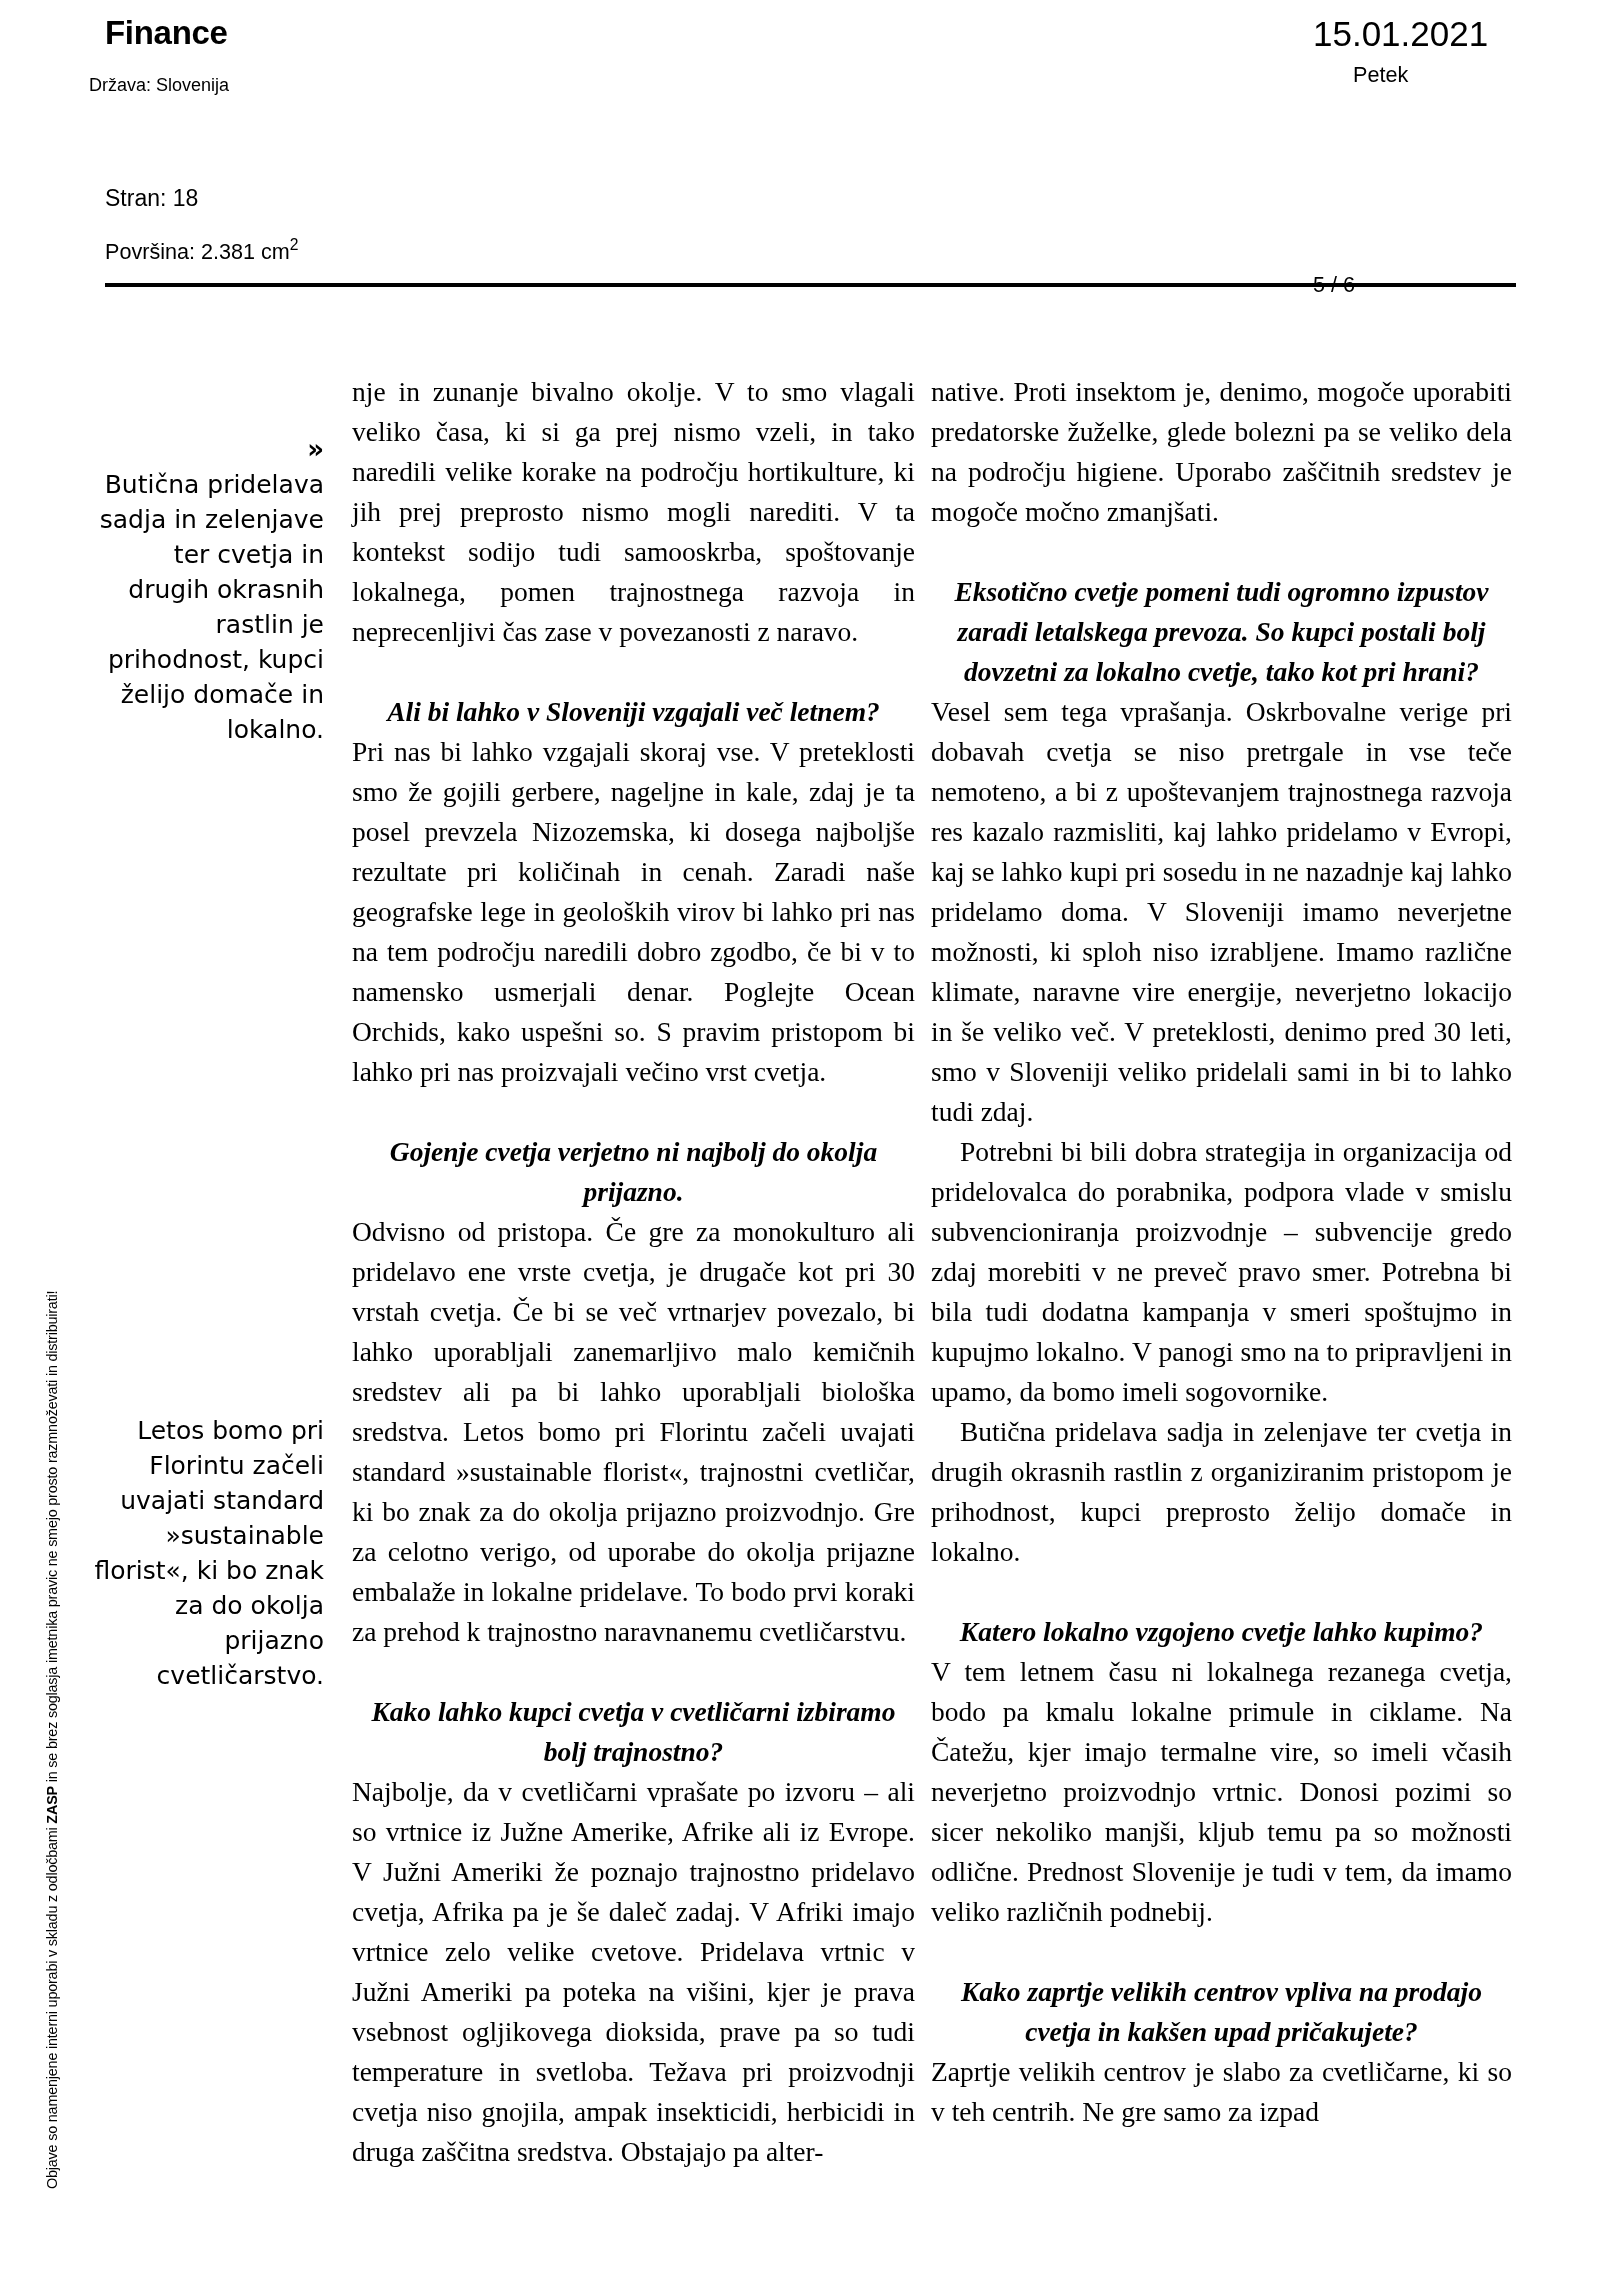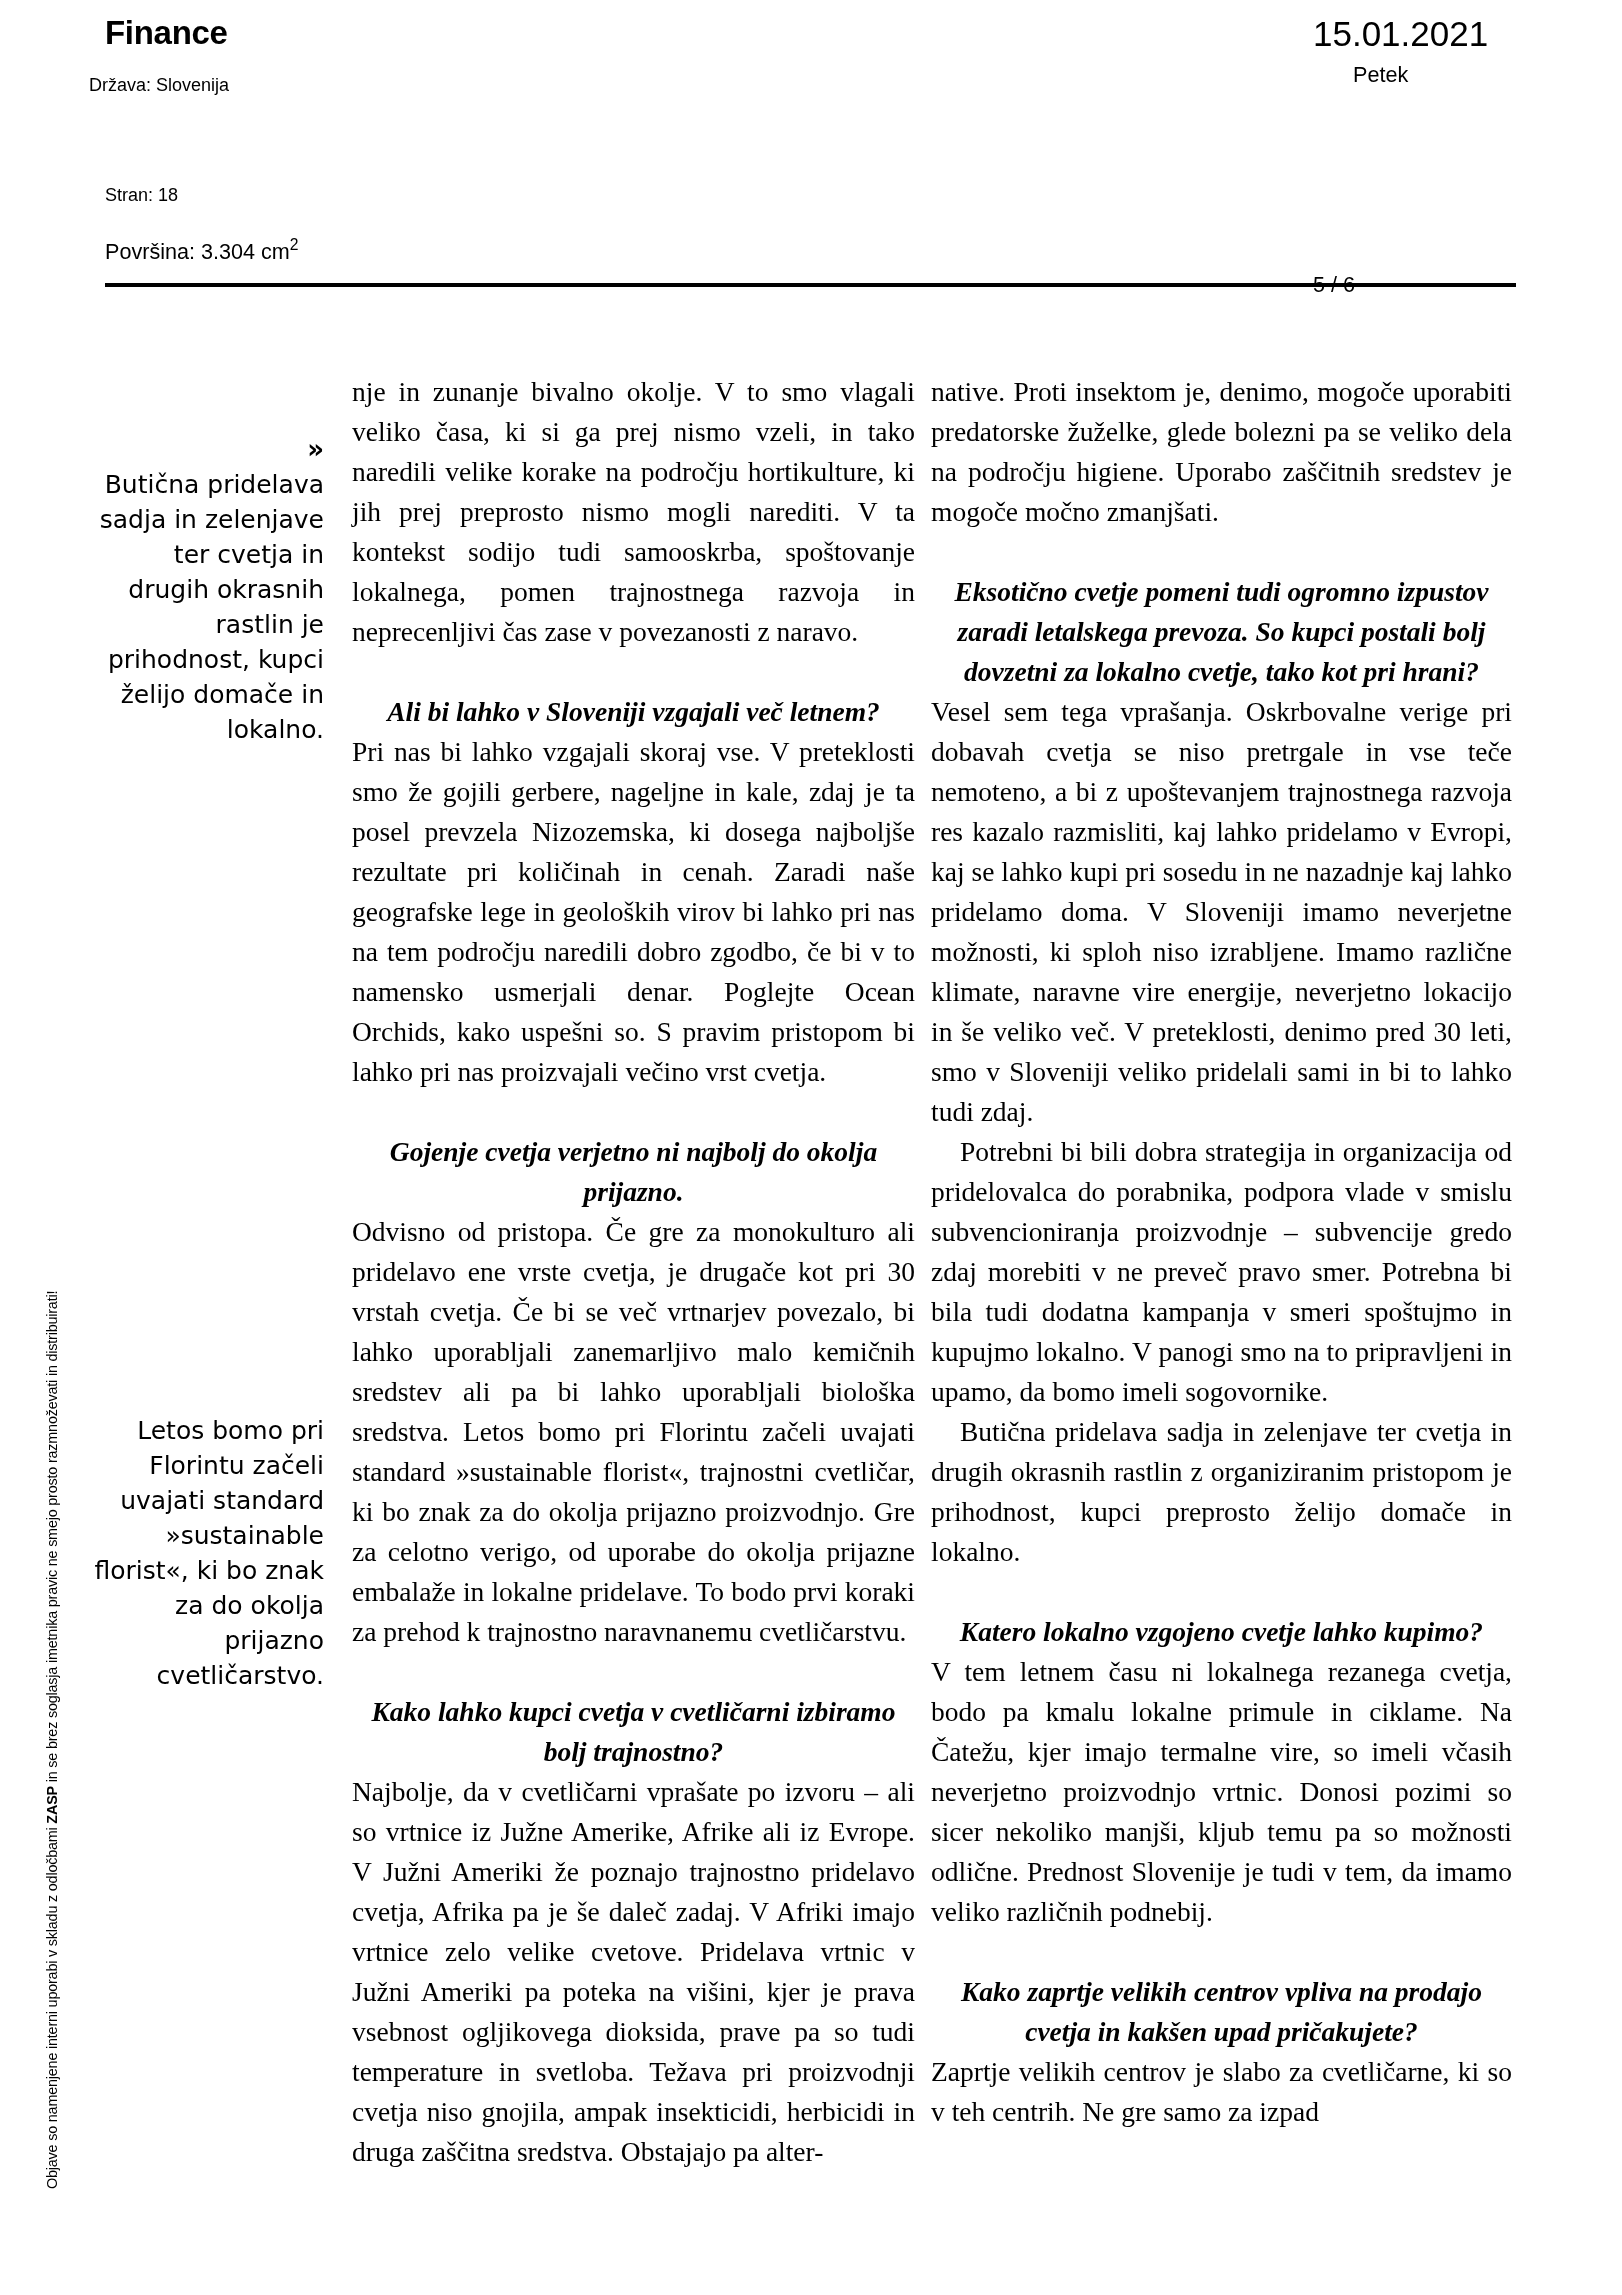--- a/index.html
+++ b/index.html
@@ -3,21 +3,21 @@
 <meta charset="utf-8">
 <style>
   html, body { margin: 0; padding: 0; background: #ffffff; }
   body { width: 1622px; height: 2295px; position: relative; overflow: hidden; color: #000; }
   .sans { font-family: "Liberation Sans", "DejaVu Sans", sans-serif; }
   .serif { font-family: "Liberation Serif", "DejaVu Serif", serif; }
   .hum { font-family: "DejaVu Sans", "Liberation Sans", sans-serif; }
 
   #pub-name { position: absolute; left: 105px; top: 14.4px; font-size: 33px; font-weight: bold; letter-spacing: -0.3px; }
   #country { position: absolute; left: 89px; top: 75px; font-size: 18px; }
-  #page-no { position: absolute; left: 105px; top: 185px; font-size: 18px; text-align: right; }
+  #page-no { position: absolute; left: 105px; top: 185px; font-size: 23px; text-align: right; }
   #area { position: absolute; left: 105px; top: 239px; font-size: 21.6px; }
   #area sup { font-size: 15.7px; vertical-align: 9.2px; line-height: 0; }
   #date { position: absolute; left: 1313px; top: 14.4px; font-size: 35px; }
   #weekday { position: absolute; left: 1313px; top: 62px; font-size: 21.6px; margin-left: 40px; }
   #clip-page { position: absolute; left: 1313px; top: 232px; font-size: 21.6px; margin-top: 40px; }
   #header-rule { position: absolute; left: 105px; top: 283px; width: 1411px; height: 3.9px; background: #000; }
 
   #disclaimer { position: absolute; left: 44px; top: 2189px; transform-origin: 0 0; transform: rotate(-90deg);
                 font-size: 14.4px; white-space: nowrap; letter-spacing: -0.2px; width: 857px; }
   #disclaimer b { font-weight: bold; }
@@ -34,21 +34,21 @@
   .column p.indent { text-indent: 29px; }
   .column h3 { margin: 0; font-size: 27.5px; font-style: italic; font-weight: bold; line-height: 40px; text-align: center; }
   .gap { height: 40px; }
 </style>
 </head>
 <body>
 
 <div id="pub-name" class="sans">Finance</div>
 <div id="country" class="sans">Država: Slovenija</div>
 <div id="page-no" class="sans">Stran: 18</div>
-<div id="area" class="sans"><span>Površina: 3.304 cm</span><sup>2</sup></div>
+<div id="area" class="sans"><span>Površina: 2.381 cm</span><sup>2</sup></div>
 <div id="date" class="sans">15.01.2021</div>
 <div id="weekday" class="sans">Petek</div>
 <div id="clip-page" class="sans">5 / 6</div>
 <div id="header-rule"></div>
 
 <div id="disclaimer" class="sans"><span>Objave so namenjene interni uporabi v skladu z odločbami </span><b>ZASP</b><span> in se brez soglasja imetnika pravic ne smejo prosto razmnoževati in distribuirati!</span></div>
 
 <div id="pullquote-1" class="pullquote hum">
   <span class="pq-marker">»</span>
   <span>Butična pridelava sadja in zelenjave ter cvetja in drugih okrasnih rastlin je prihodnost, kupci želijo domače in lokalno.</span>

